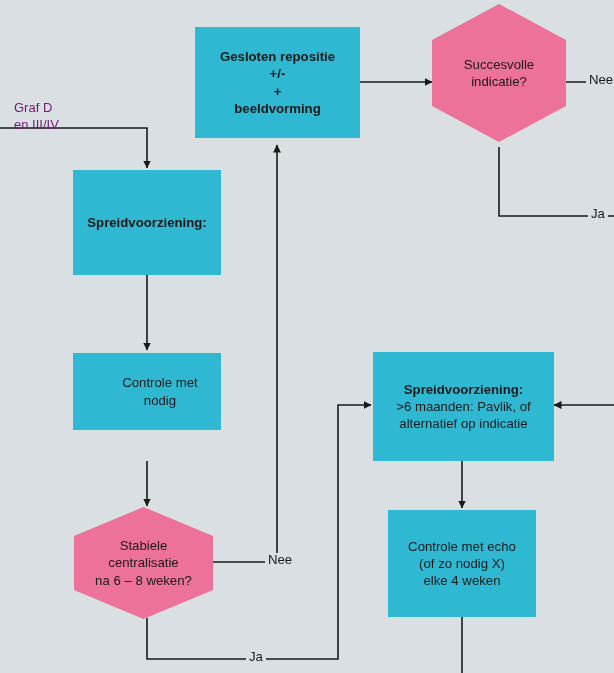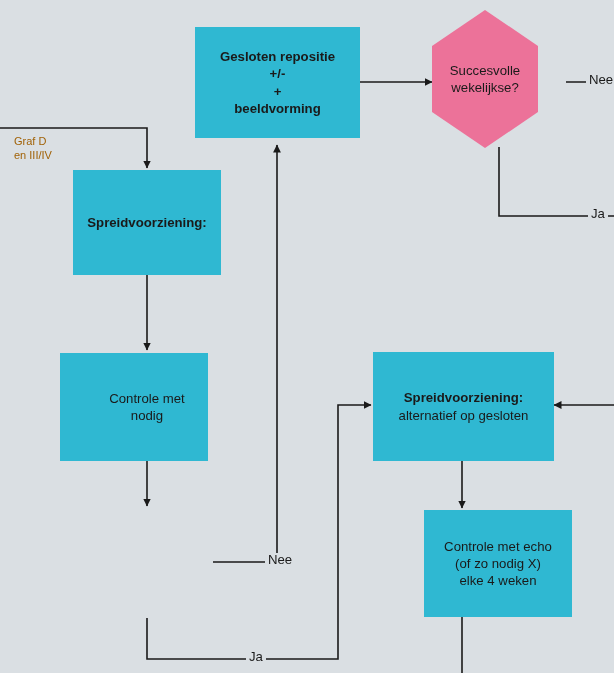--- a/index.html
+++ b/index.html
@@ -49,26 +49,25 @@
     font-size: 13.2px;
     color: #1a1a1a;
     background: #dadfe3;
     padding: 0 3px;
     line-height: 1.1;
     z-index: 3;
     white-space: nowrap;
   }
   .entry-label {
     position: absolute;
-    font-size: 11px;
-    color: #a16207;
+    font-size: 13px;
+    color: #701a75;
     line-height: 1.30;
     z-index: 3;
     white-space: nowrap;
-    margin-top: 34px;
   }
 </style>
 </head>
 <body>
 
 <div id="canvas">
 
   <svg class="edges" xmlns="http://www.w3.org/2000/svg">
     <defs>
       <marker id="ah" markerWidth="9" markerHeight="9" refX="7.5" refY="4.5" orient="auto" markerUnits="userSpaceOnUse">
@@ -117,49 +116,57 @@
 
   <div class="node proc" style="left:195px; top:27px; width:165px; height:111px;">
     <div class="inner">
       <div class="bold">Gesloten repositie</div>
       <div class="bold">+/-</div>
       <div class="bold">+</div>
       <div class="bold">beeldvorming</div>
     </div>
   </div>
 
-  <div class="node dec" style="left:432px; top:10px; width:106px; height:138px;">
+  <div class="node dec" style="left:432px; top:4px; width:134px; height:138px;">
     <div class="inner">
       <div>Succesvolle</div>
-      <div>wekelijkse?</div>
+      <div>indicatie?</div>
     </div>
   </div>
 
   <div class="node proc" style="left:73px; top:170px; width:148px; height:105px;">
     <div class="inner">
       <div class="bold">Spreidvoorziening:</div>
     </div>
   </div>
 
-  <div class="node proc" style="left:60px; top:353px; width:148px; height:108px;padding-left:26px;">
+  <div class="node proc" style="left:73px; top:353px; width:148px; height:77px;padding-left:26px;">
     <div class="inner">
       <div>Controle met</div>
       <div>nodig</div>
     </div>
   </div>
 
+  <div class="node dec" style="left:74px; top:507px; width:139px; height:112px;">
+    <div class="inner">
+      <div>Stabiele</div>
+      <div>centralisatie</div>
+      <div>na 6 – 8 weken?</div>
+    </div>
+  </div>
 
   <div class="node proc" style="left:373px; top:352px; width:181px; height:109px;">
     <div class="inner">
       <div class="bold">Spreidvoorziening:</div>
-      <div>alternatief op gesloten</div>
+      <div>&gt;6 maanden: Pavlik, of</div>
+      <div>alternatief op indicatie</div>
     </div>
   </div>
 
-  <div class="node proc" style="left:388px; top:510px; width:148px; height:107px;margin-left:36px;">
+  <div class="node proc" style="left:388px; top:510px; width:148px; height:107px;">
     <div class="inner">
       <div>Controle met echo</div>
       <div>(of zo nodig X)</div>
       <div>elke 4 weken</div>
     </div>
   </div>
 
   <div class="lbl" style="left:586px; top:73px;">Nee</div>
 
   <div class="lbl" style="left:588px; top:207px;">Ja</div>

